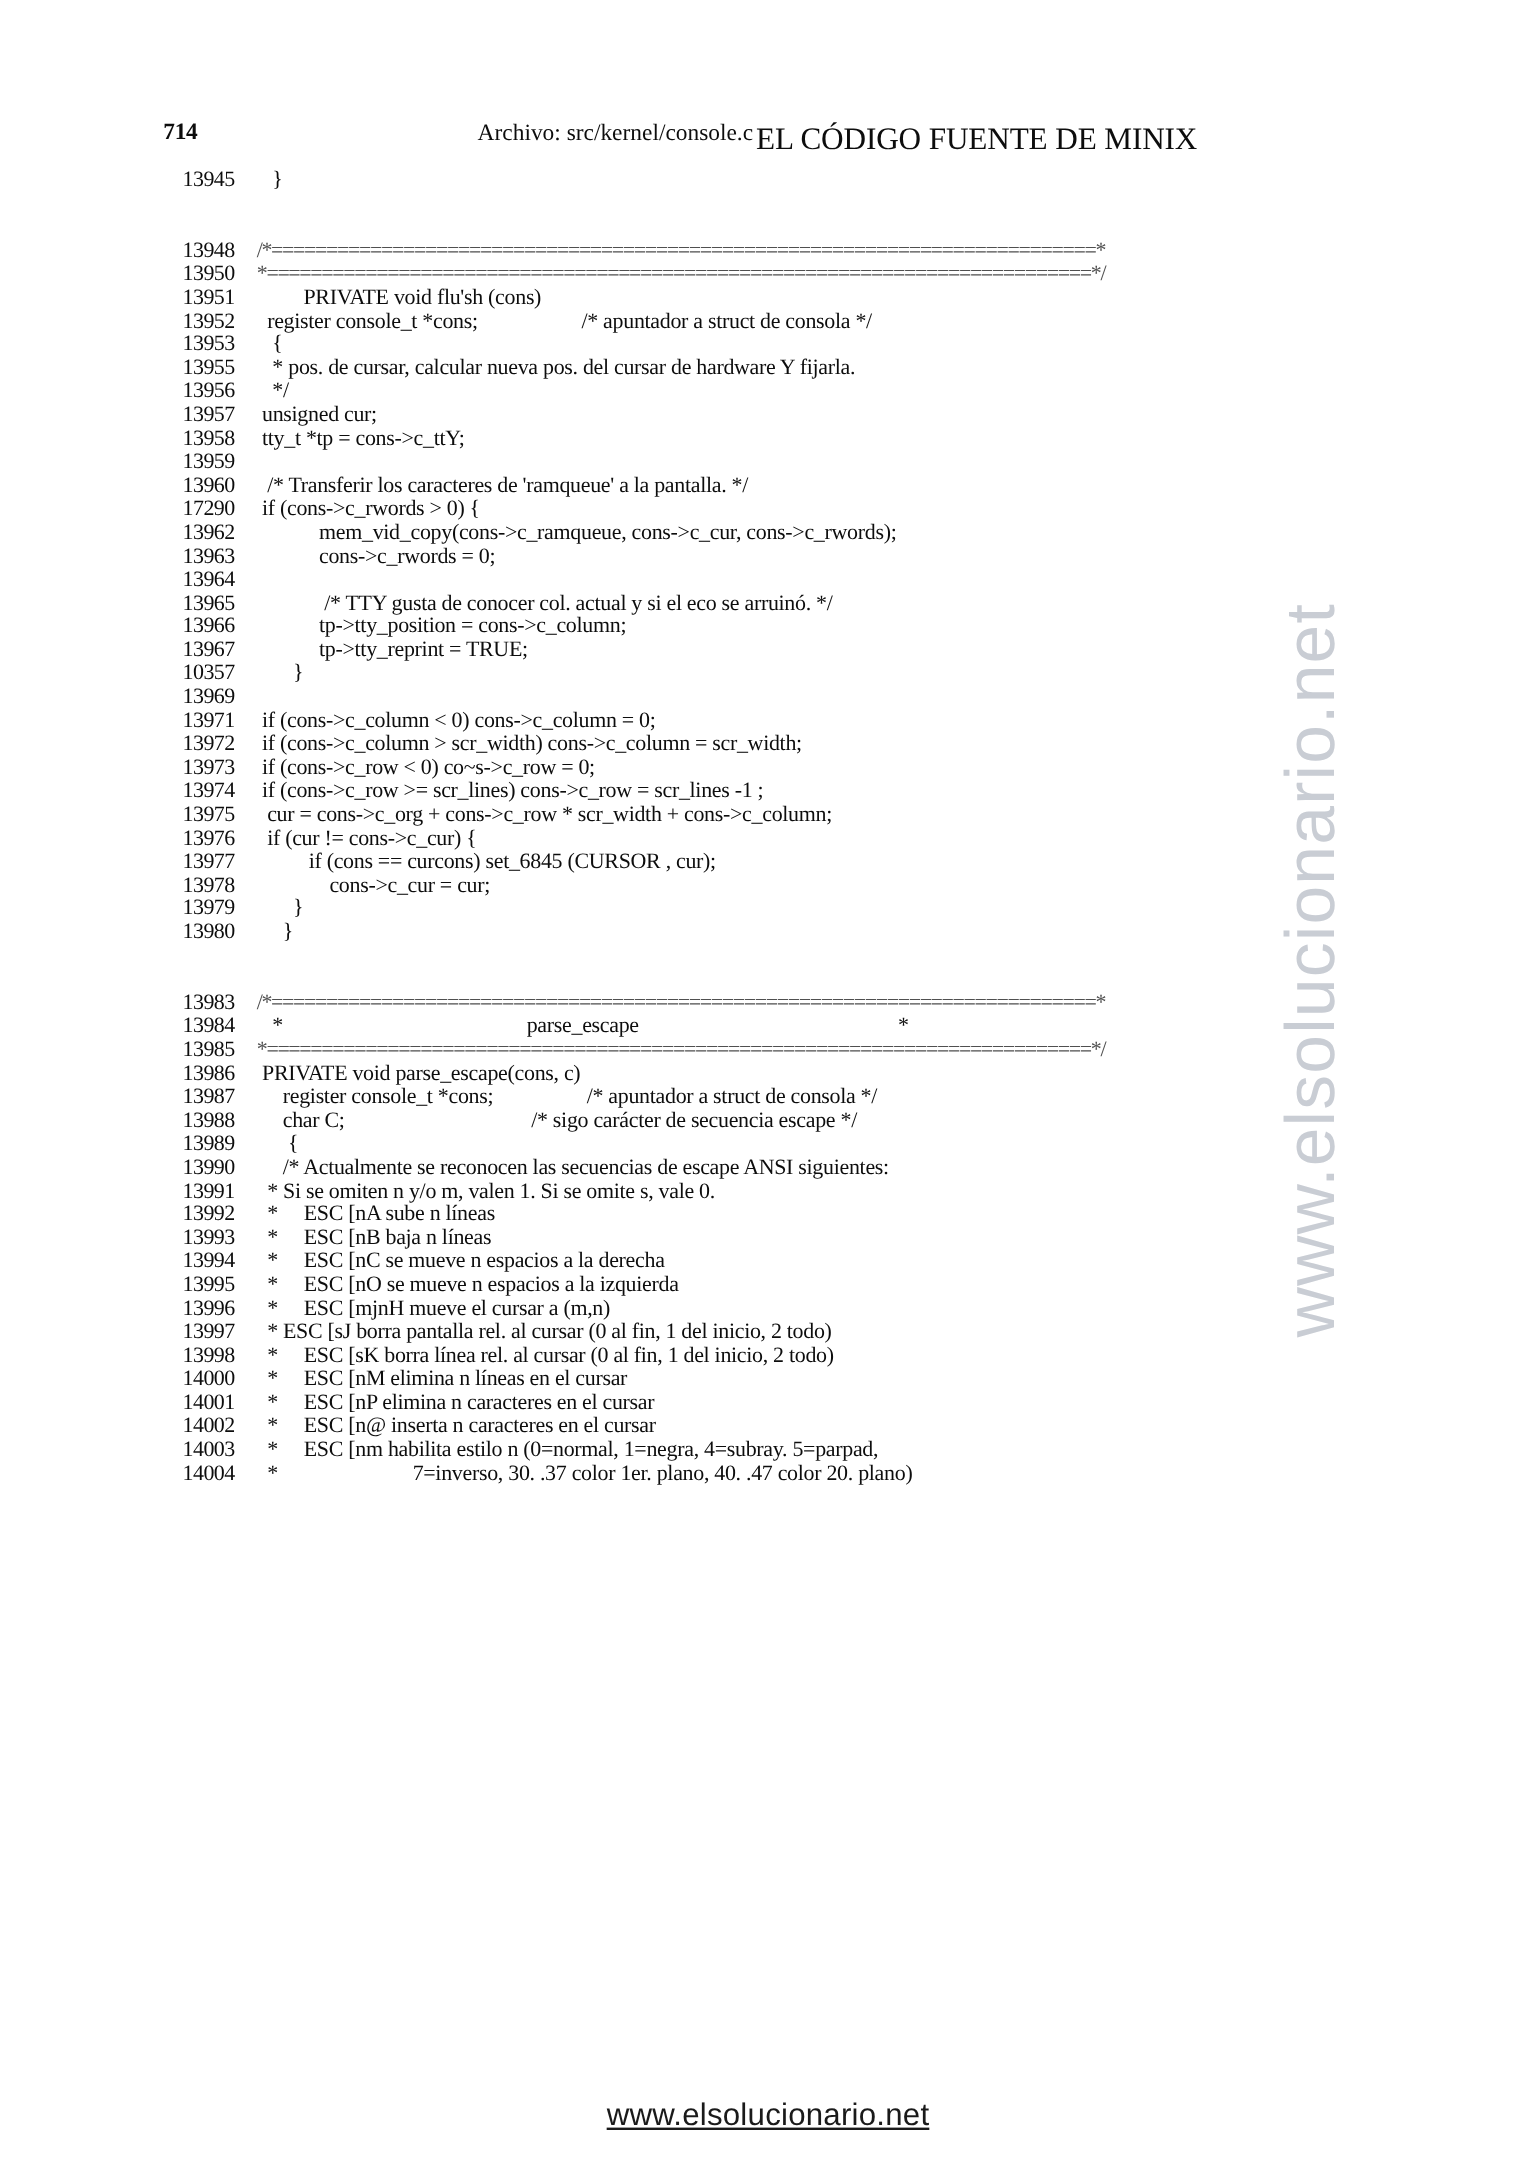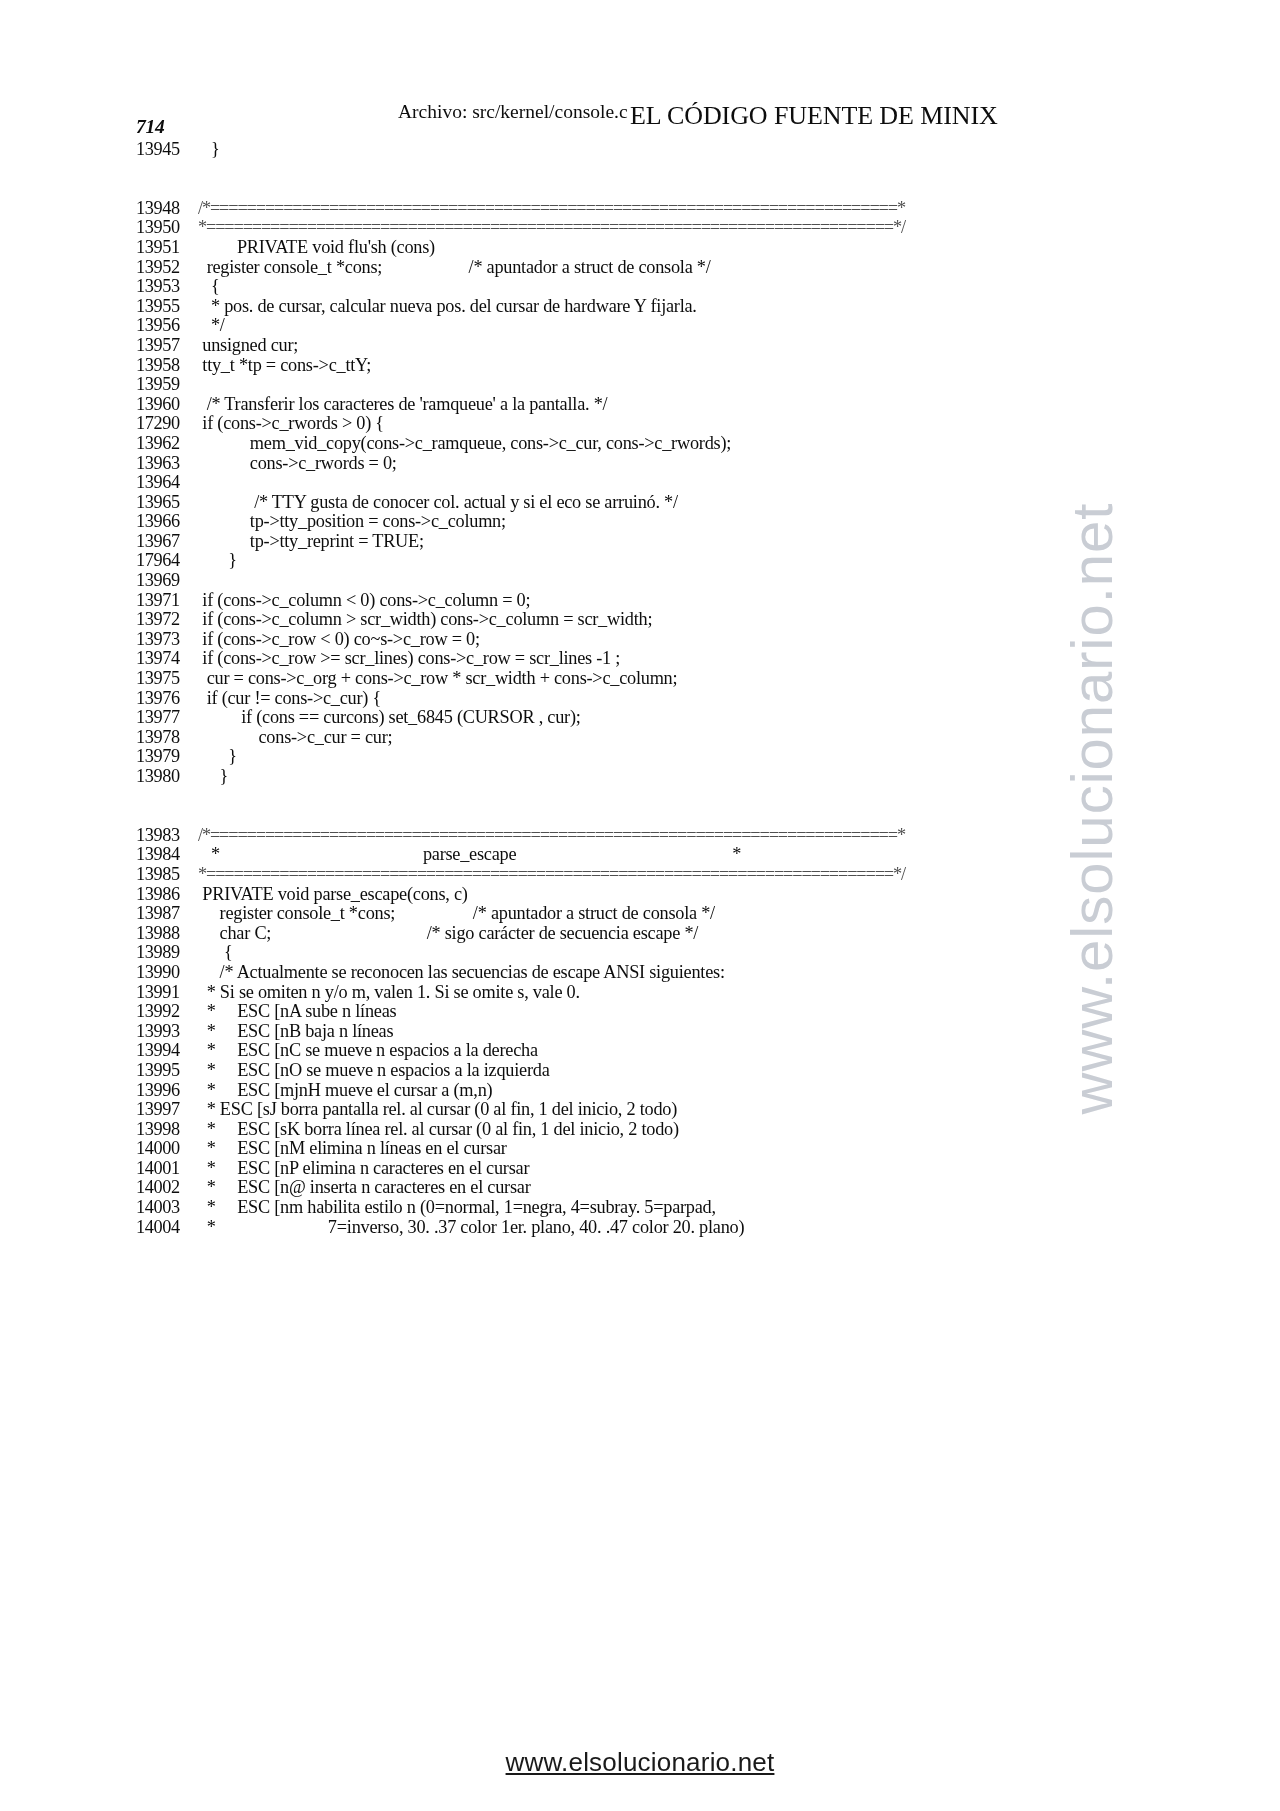--- a/index.html
+++ b/index.html
@@ -45,25 +45,24 @@
     position: absolute;
     left: 136px;
     top: 100px;
     width: 1010px;
     height: 28px;
     z-index: 2;
   }
   .runhead .folio {
     position: absolute;
     left: 0;
-    top: 16px;
+    top: 0;
     font-weight: bold;
     font-size: 19.5px;
     letter-spacing: -0.2px;
-    font-style: italic;
   }
   .runhead .file {
     position: absolute;
     left: 262px;
     top: 1px;
     font-size: 19.5px;
   }
   .runhead .book {
     position: absolute;
     left: 494px;
@@ -86,20 +85,21 @@
     line-height: 19.6px;
     white-space: pre;
     font-size: 18.3px;
     letter-spacing: -0.25px;
   }
   .ln .num {
     display: inline-block;
     width: 62px;
     text-align: left;
     letter-spacing: -0.4px;
+    margin-left: 16px;
   }
   .ln .txt {
     display: inline;
   }
   .ln.blank .txt { visibility: hidden; }
 
   
   .rule .txt { color: #4f4f4f; letter-spacing: -1.15px; }
 
   
@@ -147,21 +147,21 @@
       <div class="ln"><span class="num">13958</span><span class="txt"> tty_t *tp = cons-&gt;c_ttY;</span></div>
       <div class="ln"><span class="num">13959</span><span class="txt"></span></div>
       <div class="ln"><span class="num">13960</span><span class="txt">  /* Transferir los caracteres de 'ramqueue' a la pantalla. */</span></div>
       <div class="ln"><span class="num">17290</span><span class="txt"> if (cons-&gt;c_rwords &gt; 0) {</span></div>
       <div class="ln"><span class="num">13962</span><span class="txt">            mem_vid_copy(cons-&gt;c_ramqueue, cons-&gt;c_cur, cons-&gt;c_rwords);</span></div>
       <div class="ln"><span class="num">13963</span><span class="txt">            cons-&gt;c_rwords = 0;</span></div>
       <div class="ln"><span class="num">13964</span><span class="txt"></span></div>
       <div class="ln"><span class="num">13965</span><span class="txt">             /* TTY gusta de conocer col. actual y si el eco se arruinó. */</span></div>
       <div class="ln"><span class="num">13966</span><span class="txt">            tp-&gt;tty_position = cons-&gt;c_column;</span></div>
       <div class="ln"><span class="num">13967</span><span class="txt">            tp-&gt;tty_reprint = TRUE;</span></div>
-      <div class="ln"><span class="num">17964</span><span class="txt">       }</span></div>
+      <div class="ln"><span class="num">10357</span><span class="txt">       }</span></div>
       <div class="ln"><span class="num">13969</span><span class="txt"></span></div>
       <div class="ln"><span class="num">13971</span><span class="txt"> if (cons-&gt;c_column &lt; 0) cons-&gt;c_column = 0;</span></div>
       <div class="ln"><span class="num">13972</span><span class="txt"> if (cons-&gt;c_column &gt; scr_width) cons-&gt;c_column = scr_width;</span></div>
       <div class="ln"><span class="num">13973</span><span class="txt"> if (cons-&gt;c_row &lt; 0) co~s-&gt;c_row = 0;</span></div>
       <div class="ln"><span class="num">13974</span><span class="txt"> if (cons-&gt;c_row &gt;= scr_lines) cons-&gt;c_row = scr_lines -1 ;</span></div>
       <div class="ln"><span class="num">13975</span><span class="txt">  cur = cons-&gt;c_org + cons-&gt;c_row * scr_width + cons-&gt;c_column;</span></div>
       <div class="ln"><span class="num">13976</span><span class="txt">  if (cur != cons-&gt;c_cur) {</span></div>
       <div class="ln"><span class="num">13977</span><span class="txt">          if (cons == curcons) set_6845 (CURSOR , cur);</span></div>
       <div class="ln"><span class="num">13978</span><span class="txt">              cons-&gt;c_cur = cur;</span></div>
       <div class="ln"><span class="num">13979</span><span class="txt">       }</span></div>

